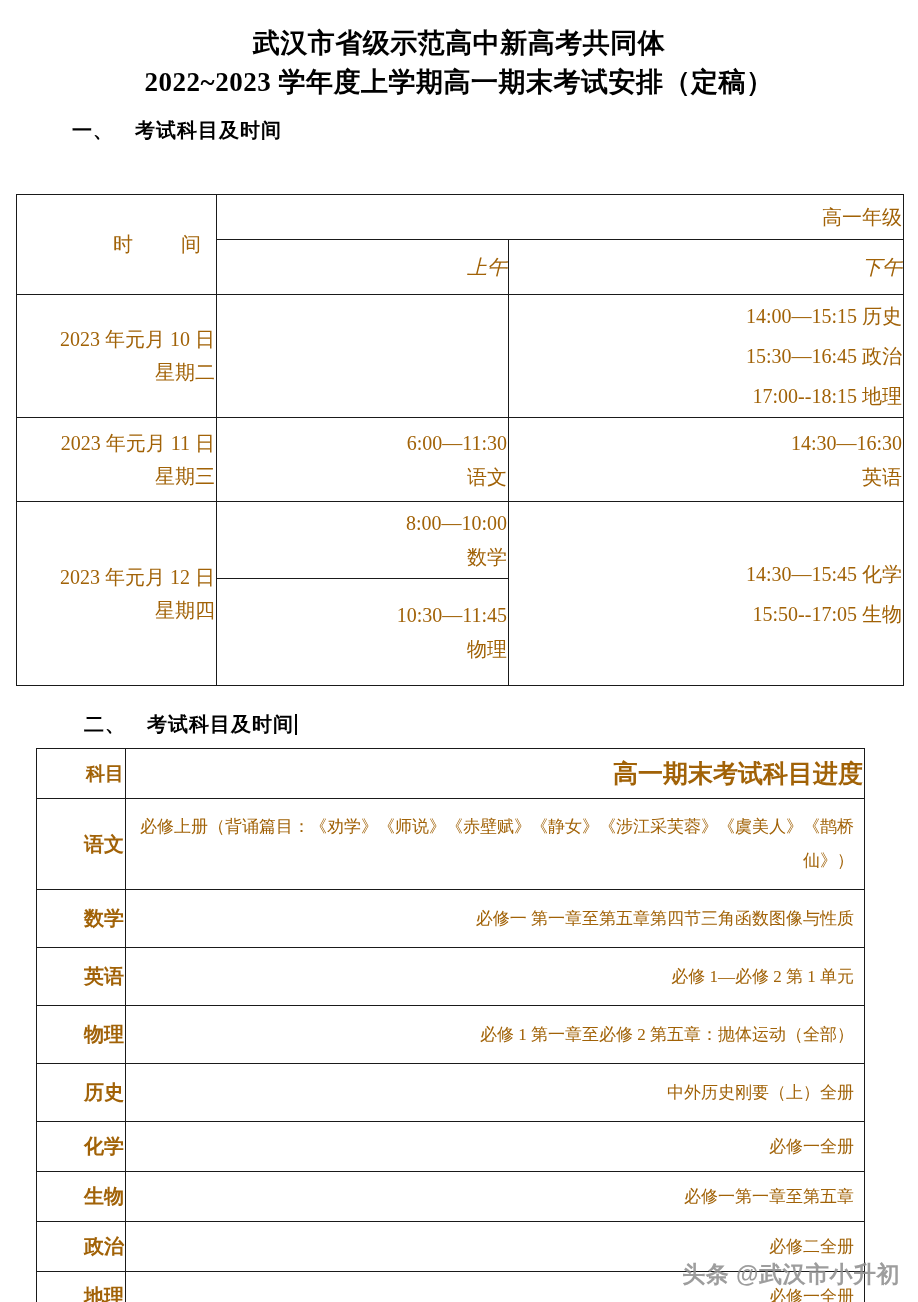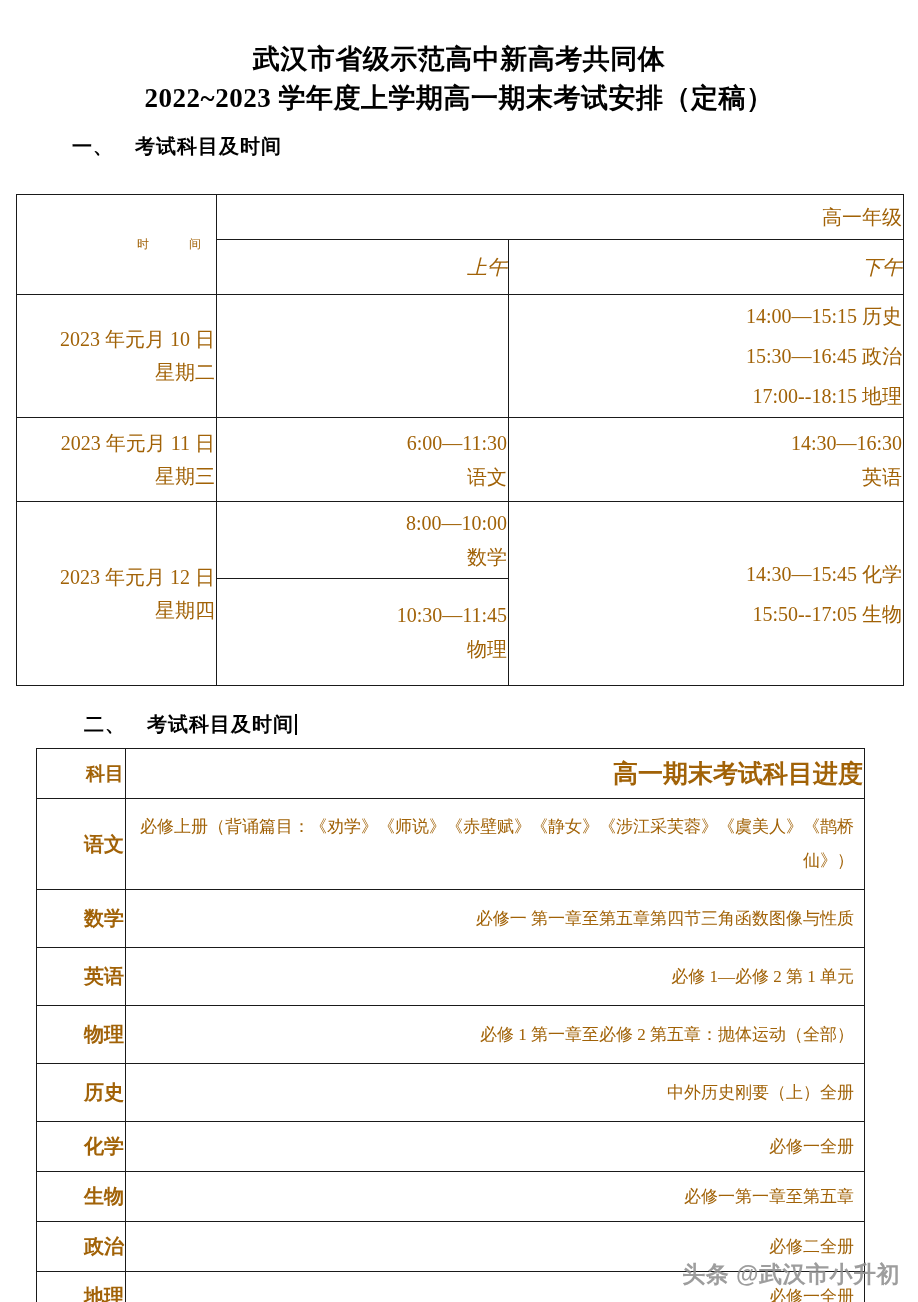--- a/index.html
+++ b/index.html
@@ -12,21 +12,21 @@
     background: #ffffff;
     font-family: "Liberation Serif", "DejaVu Serif", serif;
     color: #111111;
     position: relative;
     overflow: hidden;
   }
 
   
   .title-block {
     text-align: center;
-    padding-top: 40px;
+    padding-top: 24px;
   }
   .title-line {
     font-weight: bold;
     font-size: 27px;
     line-height: 38px;
     letter-spacing: 0.5px;
     color: #000;
   }
   .title-line.second {
     font-size: 27px;
@@ -82,21 +82,21 @@
   #schedule-table .hdr-grade {
     height: 42px;
     font-size: 20px;
   }
   #schedule-table .hdr-sub {
     height: 52px;
     font-size: 20px;
     font-style: italic;
   }
   #schedule-table .time-head {
-    font-size: 12px;
+    font-size: 20px;
     letter-spacing: 14px;
     text-indent: 14px;
   }
   .date-cell {
     font-size: 20px;
     line-height: 33px;
     white-space: pre-line;
   }
   .slot-cell {
     font-size: 20px;

